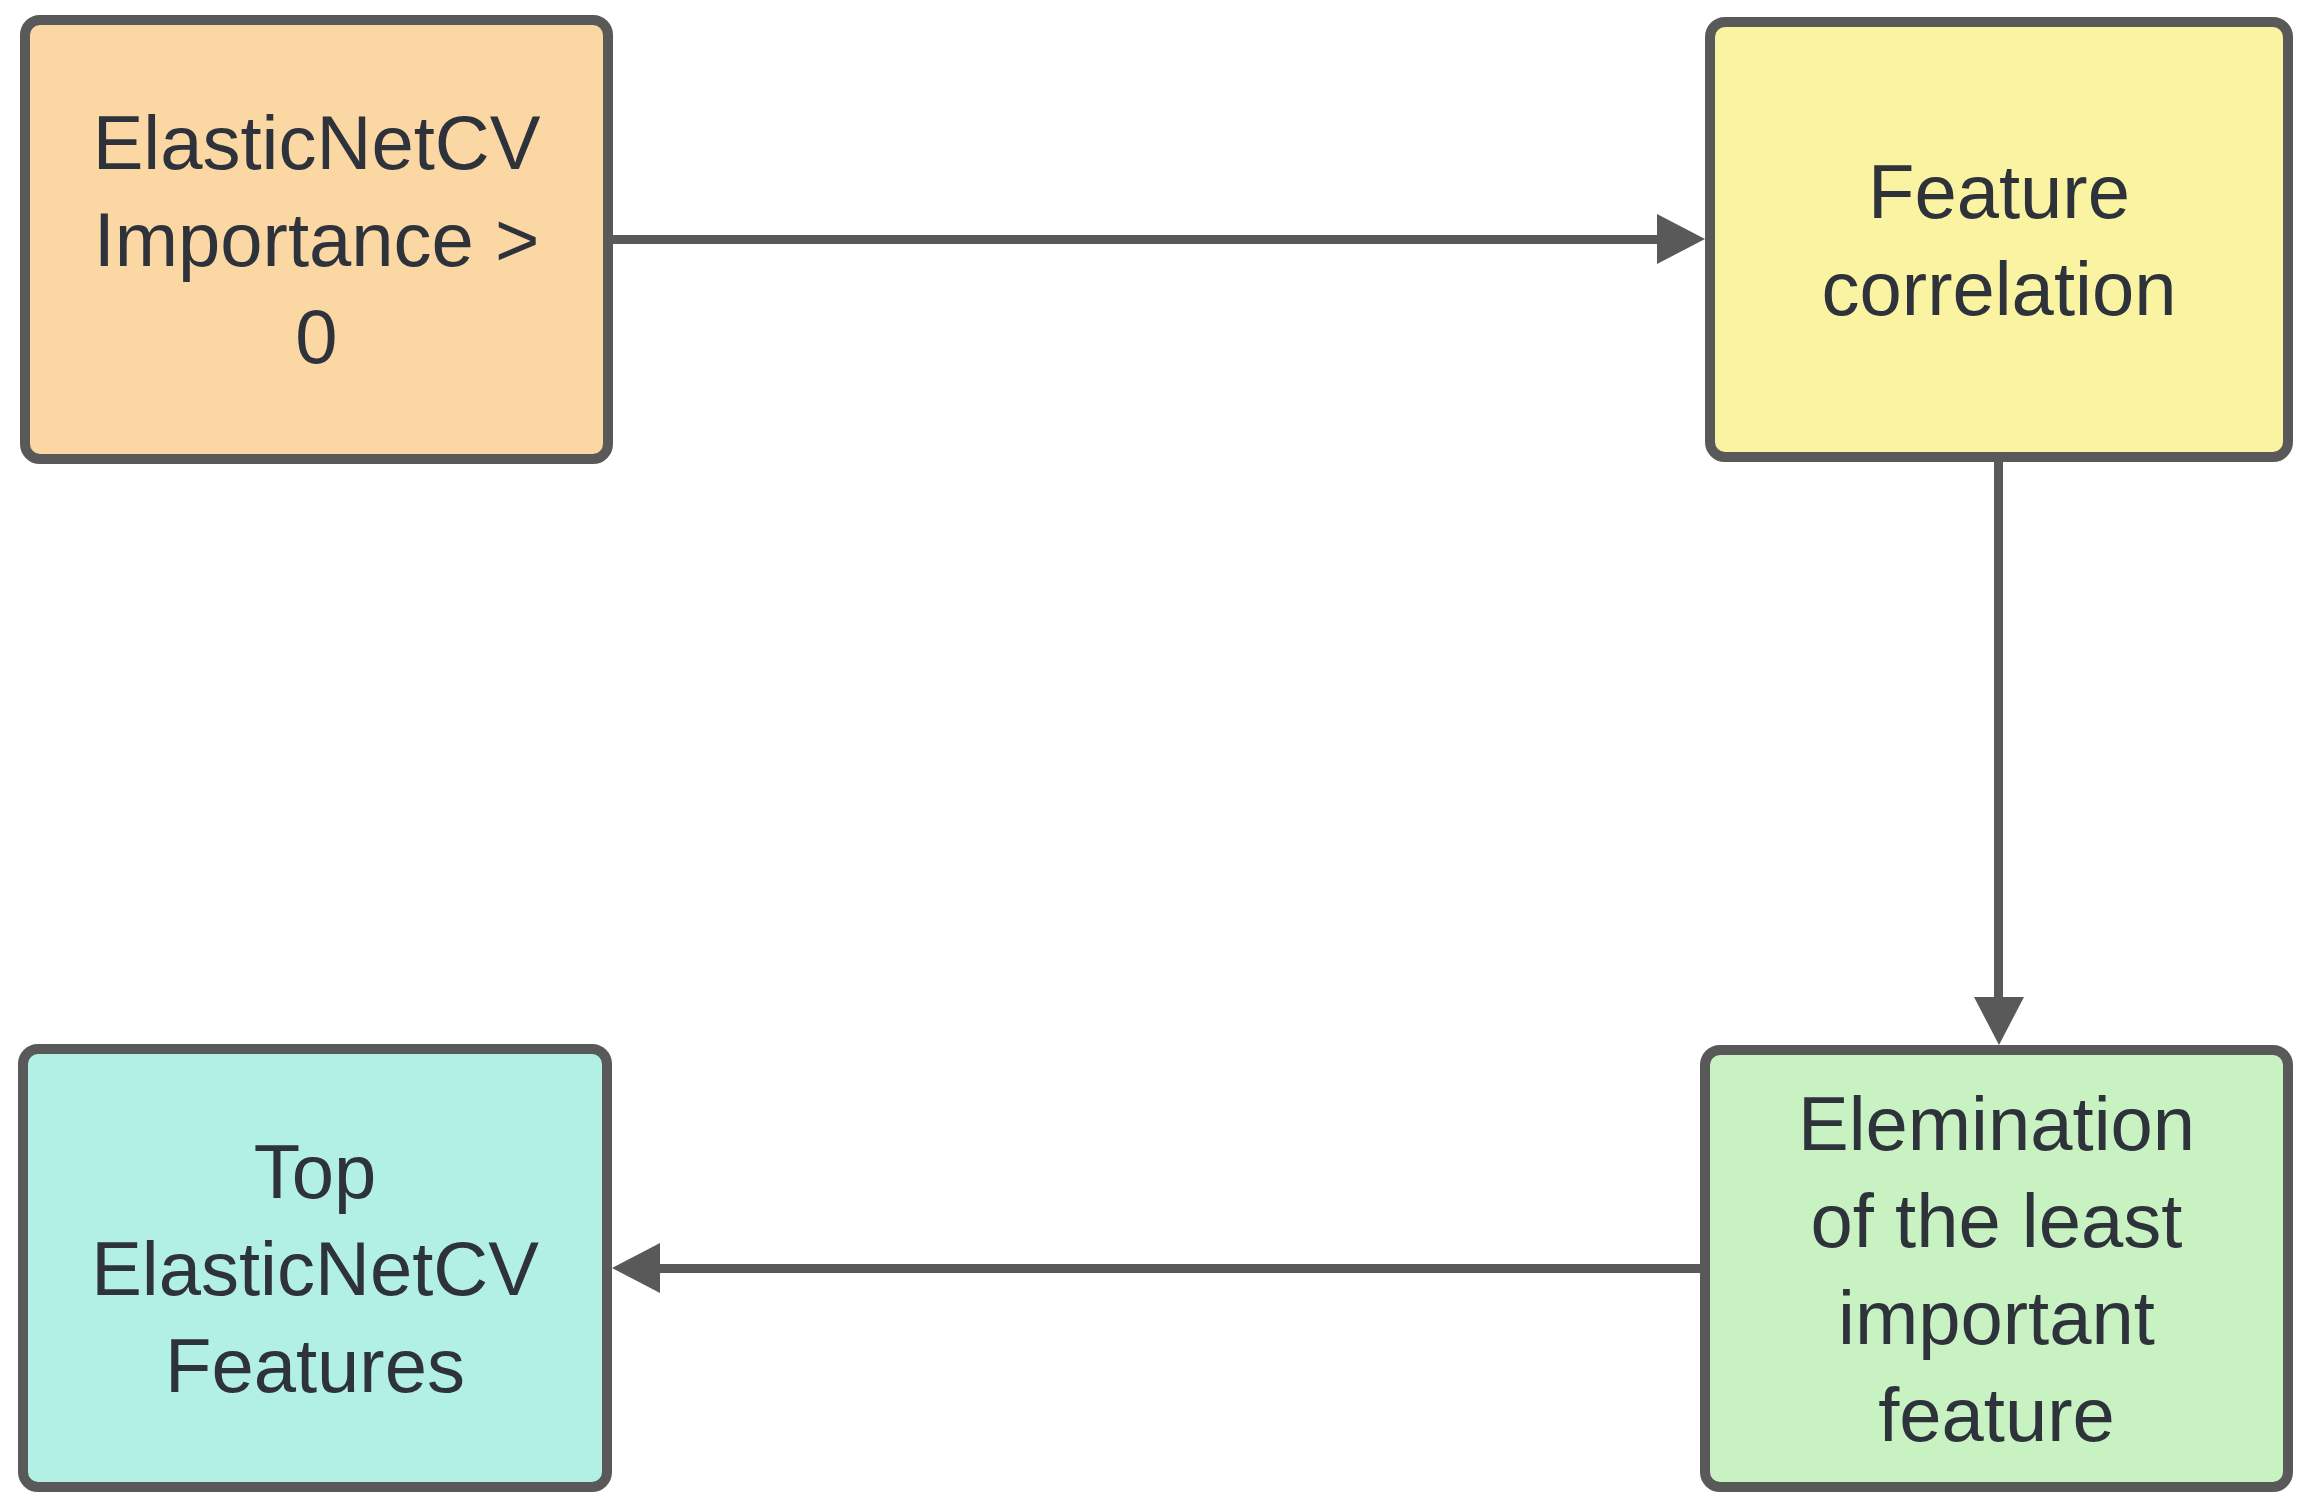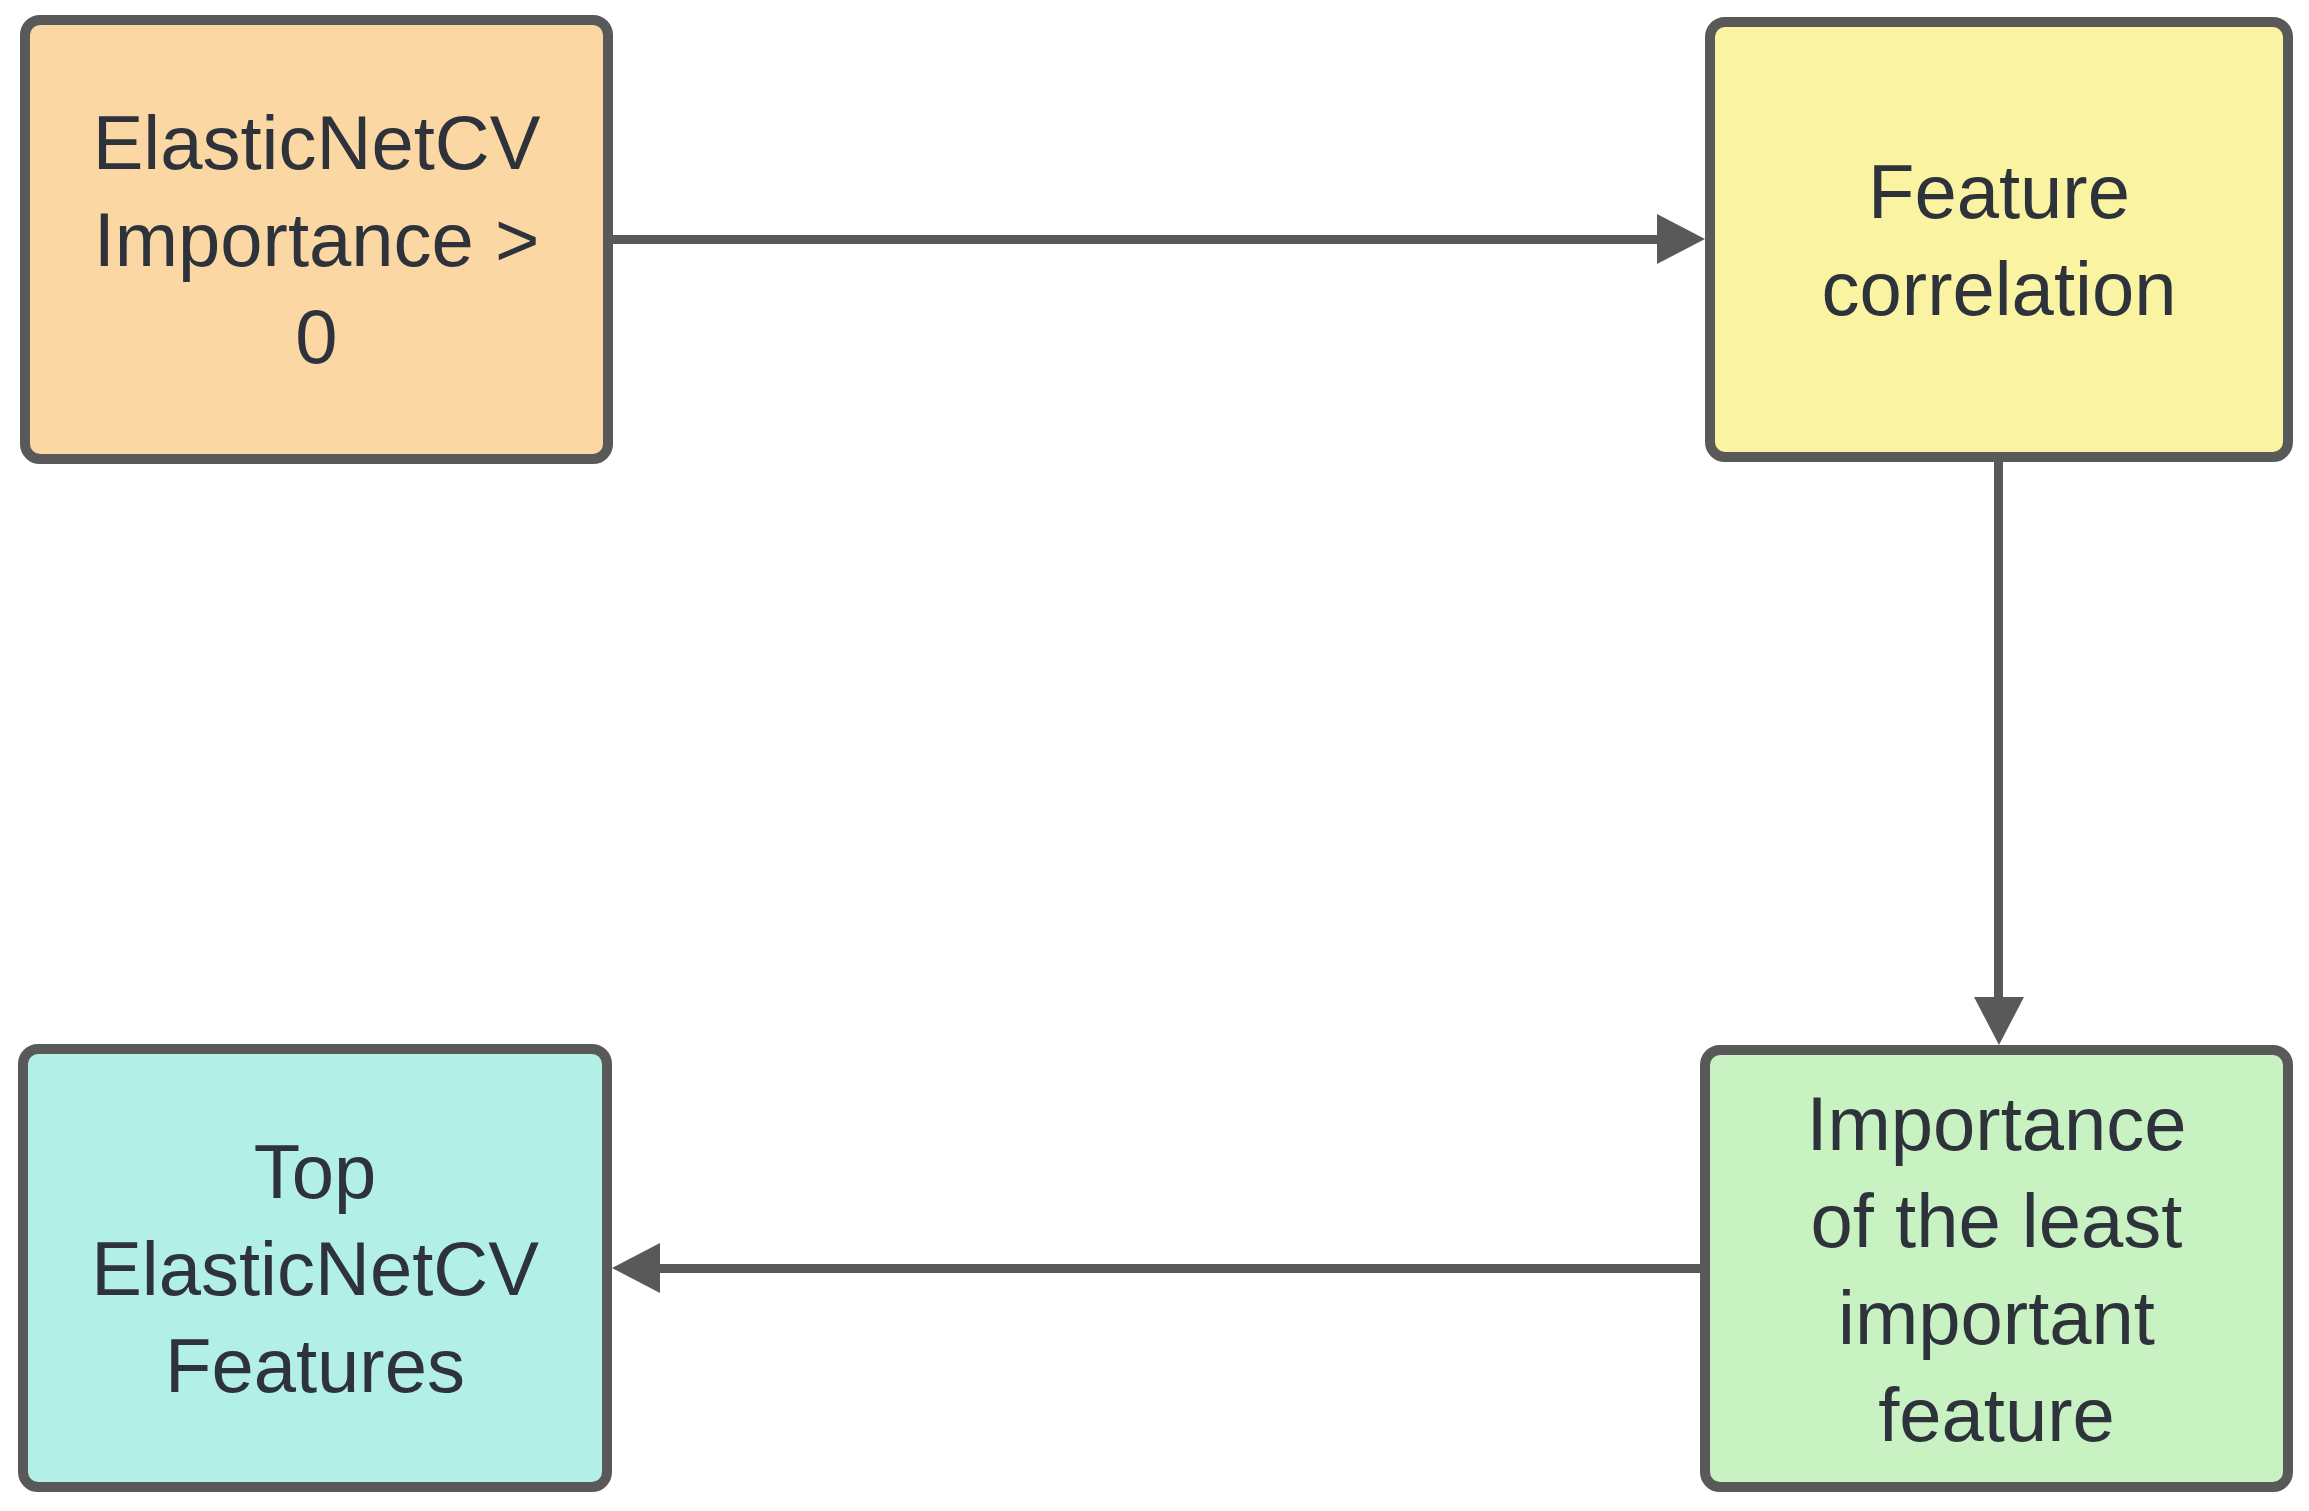--- a/index.html
+++ b/index.html
@@ -84,21 +84,21 @@
 Importance &gt;
 0</span>
   </div>
 
   <div class="node node-correlation" style="background-color: rgb(250, 243, 162); border-color: rgb(89, 89, 89); color: rgb(46, 50, 59);">
     <span class="node-label">Feature
 correlation</span>
   </div>
 
   <div class="node node-elimination" style="background-color: rgb(200, 242, 194); border-color: rgb(89, 89, 89); color: rgb(46, 50, 59);">
-    <span class="node-label">Importance
+    <span class="node-label">Elemination
 of the least
 important
 feature</span>
   </div>
 
   <div class="node node-top" style="background-color: rgb(178, 240, 230); border-color: rgb(89, 89, 89); color: rgb(46, 50, 59); text-align: center;">
     <span class="node-label">Top
 ElasticNetCV
 Features</span>
   </div>

